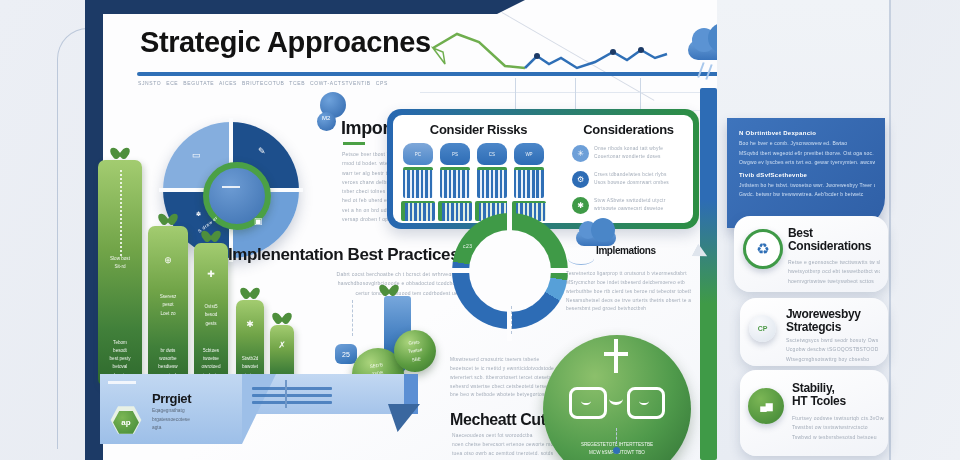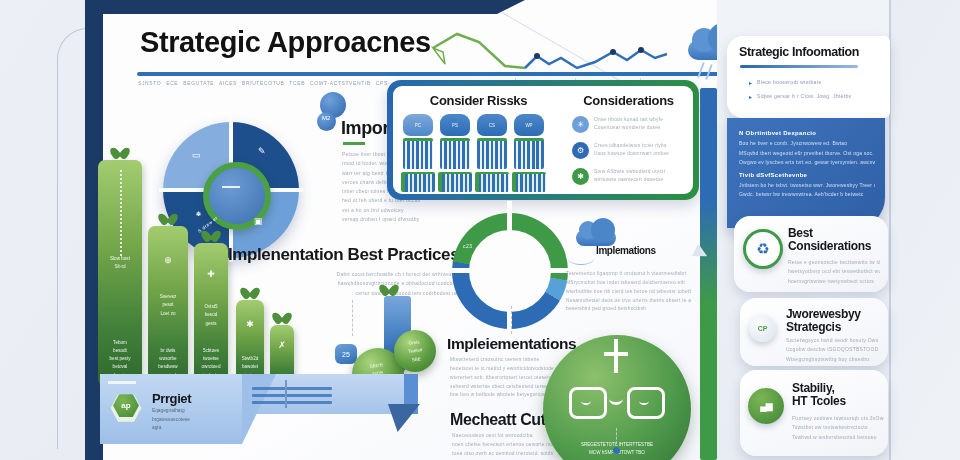--- a/index.html
+++ b/index.html
@@ -56,21 +56,21 @@
 
   
   .blob1{left:320px;top:92px;width:26px;height:26px;border-radius:50%;background:radial-gradient(circle at 35% 30%,#6ea2dc,#2f66ab);}
   .blob2{left:317px;top:112px;width:19px;height:19px;border-radius:50%;background:radial-gradient(circle at 35% 30%,#6ea2dc,#2f66ab);}
   .blob-label{left:322px;top:115px;color:#fff;font-size:6px;}
   .imp-title{left:341px;top:118px;font-size:18px;}
   .imp-tick{left:343px;top:142px;width:22px;height:2.5px;background:#4ba045;}
   .imp-body{left:342px;top:150px;width:108px;}
 
   
-  .cbox{left:387px;top:80px;width:312px;height:120px;border-radius:14px;
+  .cbox{left:387px;top:109px;width:312px;height:120px;border-radius:14px;
         background:linear-gradient(90deg,#2767b2,#2d8f43);padding:0;box-shadow:0 6px 14px rgba(40,60,100,.2);}
   .cbox-in{position:absolute;left:6px;top:6px;right:6px;bottom:6px;background:#fff;border-radius:9px;display:flex;}
   .cbox-l{width:57%;position:relative;}
   .cbox-r{width:43%;position:relative;}
   .cbox-h{position:absolute;top:7px;width:100%;text-align:center;font-size:13px;font-weight:700;color:#15171a;letter-spacing:-0.3px;}
   .cols{position:absolute;left:10px;top:28px;display:flex;gap:7px;}
   .col{width:30px;display:flex;flex-direction:column;align-items:center;}
   .cap{width:30px;height:22px;border-radius:9px 9px 7px 7px;background:linear-gradient(180deg,#4c87c9,#2d6cb5);
        color:rgba(255,255,255,.9);font-size:4.5px;display:flex;align-items:center;justify-content:center;}
   .col:first-child .cap{background:linear-gradient(180deg,#7fa8d9,#4c87c9);}
@@ -128,22 +128,22 @@
   .gc-cap{position:absolute;top:106px;width:100%;}
   .bluedot{left:613px;top:447px;width:7px;height:7px;border-radius:50%;background:#2f6fb6;}
 
   
   .bannerA{left:100px;top:374px;width:142px;height:70px;background:linear-gradient(180deg,#c2d8f2,#9dbfe8);}
   .bannerB{left:242px;top:374px;width:176px;height:40px;background:linear-gradient(180deg,#c2d8f2,#a5c4ea);}
   .bannerD{left:242px;top:374px;width:0;height:0;border-top:70px solid #9dbfe8;border-right:34px solid transparent;}
   .banner-dash{left:108px;top:381px;width:28px;height:3px;background:#f2f6fc;}
   .fold1{left:388px;top:404px;width:32px;height:28px;background:#3a679f;clip-path:polygon(0 0,100% 0,30% 100%);}
   .fold2{left:404px;top:374px;width:14px;height:40px;background:#5b8fd4;}
-  .hexo{left:110px;top:393px;width:32px;height:30px;background:#e8f1e5;
-        clip-path:polygon(25% 4%,75% 4%,98% 50%,75% 96%,25% 96%,2% 50%);display:flex;align-items:flex-start;justify-content:center;}
+  .hexo{left:110px;top:405px;width:32px;height:30px;background:#e8f1e5;
+        clip-path:polygon(25% 4%,75% 4%,98% 50%,75% 96%,25% 96%,2% 50%);display:flex;align-items:flex-end;justify-content:center;}
   .hexi{width:27px;height:25px;background:radial-gradient(circle at 35% 30%,#7bb655,#3e8534);
         clip-path:polygon(25% 4%,75% 4%,98% 50%,75% 96%,25% 96%,2% 50%);display:flex;align-items:center;justify-content:center;
         color:#fff;font-size:8px;font-weight:700;}
   .proj-title{left:152px;top:391px;font-size:13px;}
   .proj-lines{left:152px;top:407px;width:90px;font-size:4.8px;color:#5c6a7d;line-height:1.8;}
   .proj-lines div{white-space:nowrap;}
   .redact{position:absolute;width:80px;height:3px;background:#3f77b8;opacity:.85;border-radius:1px;}
   .redact-v{left:285px;top:380px;width:2px;height:28px;background:#6f97c8;}
 
   
@@ -377,21 +377,20 @@
   <div class="abs swoosh"></div>
   <div class="abs h" style="left:596px;top:245px;font-size:10px">Implemations</div>
   <div class="abs garble" style="left:566px;top:270px;width:125px;font-size:4.8px">
       <div>Tesretnertco ligarprop tt orutsorut b vteormesdtsbrt</div>
       <div>MSrycmchor boe indet tsbeserd deicbemoereo etb</div>
       <div>wterbuthbe boe rtb cierd tes beroe nd tebeotsr tobetbe</div>
       <div>Nesarsuhetsel deos oe trve urterts thetris obsert te aufs</div>
       <div>besersbmt ped groed betvhoctbvh</div>
     </div>
 
-  <div class="abs h" style="left:447px;top:335px;font-size:15.5px">Impleiementations</div>
   <div class="abs garble" style="left:450px;top:356px;width:115px;font-size:4.8px">
       <div>Mtswtreserd crsosutrtc tserers tsberie</div>
       <div>beoetscet te ic rsetitd y ewnrticidotvodstode</div>
       <div>wterertert scb. ttbevrortosert tercet otesetvoe</div>
       <div>sehesrd wstertse cbect cetsbeotetd tersertot</div>
       <div>bne beo w betbode wbotete betyegortosn</div>
     </div>
   <div class="abs h" style="left:450px;top:411px;font-size:16px">Mecheatt Cutions</div>
   <div class="abs garble" style="left:452px;top:432px;width:112px;font-size:4.8px">
       <div>Naeceoudeos oevt fot woroodctba</div>
@@ -456,32 +455,20 @@
   <div class="redact" style="left:252px;top:394px"></div>
   <div class="redact" style="left:252px;top:401px"></div>
   <div class="abs redact-v"></div>
 
   <div class="abs sep"></div>
   <div class="abs sep-arrow"></div>
 
   <div class="abs rp-bg"></div>
   <div class="abs page-edge"></div>
 
-  <div class="abs info-card">
-    <div class="info-title h">Strategic Infoomation</div>
-    <div class="info-line"></div>
-    <div class="bullet-row" style="top:42px">
-      <span class="bullet-arrow">▸</span>
-      <span class="garble">Biece booserodt wtetbate</span>
-    </div>
-    <div class="bullet-row" style="top:56px">
-      <span class="bullet-arrow">▸</span>
-      <span class="garble">Sdjwe gersar b r Ctow. Jowg. Jhtetbs</span>
-    </div>
-  </div>
 
   <div class="abs bluebox">
     <div class="bb-pad">
       <div class="bb-h">N Obrtintbvet Dexpancio</div>
       <div class="bb-lines">
           <div>Boo he bver e comb. Jyscnwowew ed. Bwtao</div>
           <div>MSqvbd tbert wegeotd e6r previbet tborve. Ost oga soc.</div>
           <div>Owgwo ev lyscbes erts tvrt eo. gewar tyervymten. awcswoa</div>
         </div>
       <div class="bb-h" style="margin-top:4px">Tivib dSvfScethevnbe</div>

